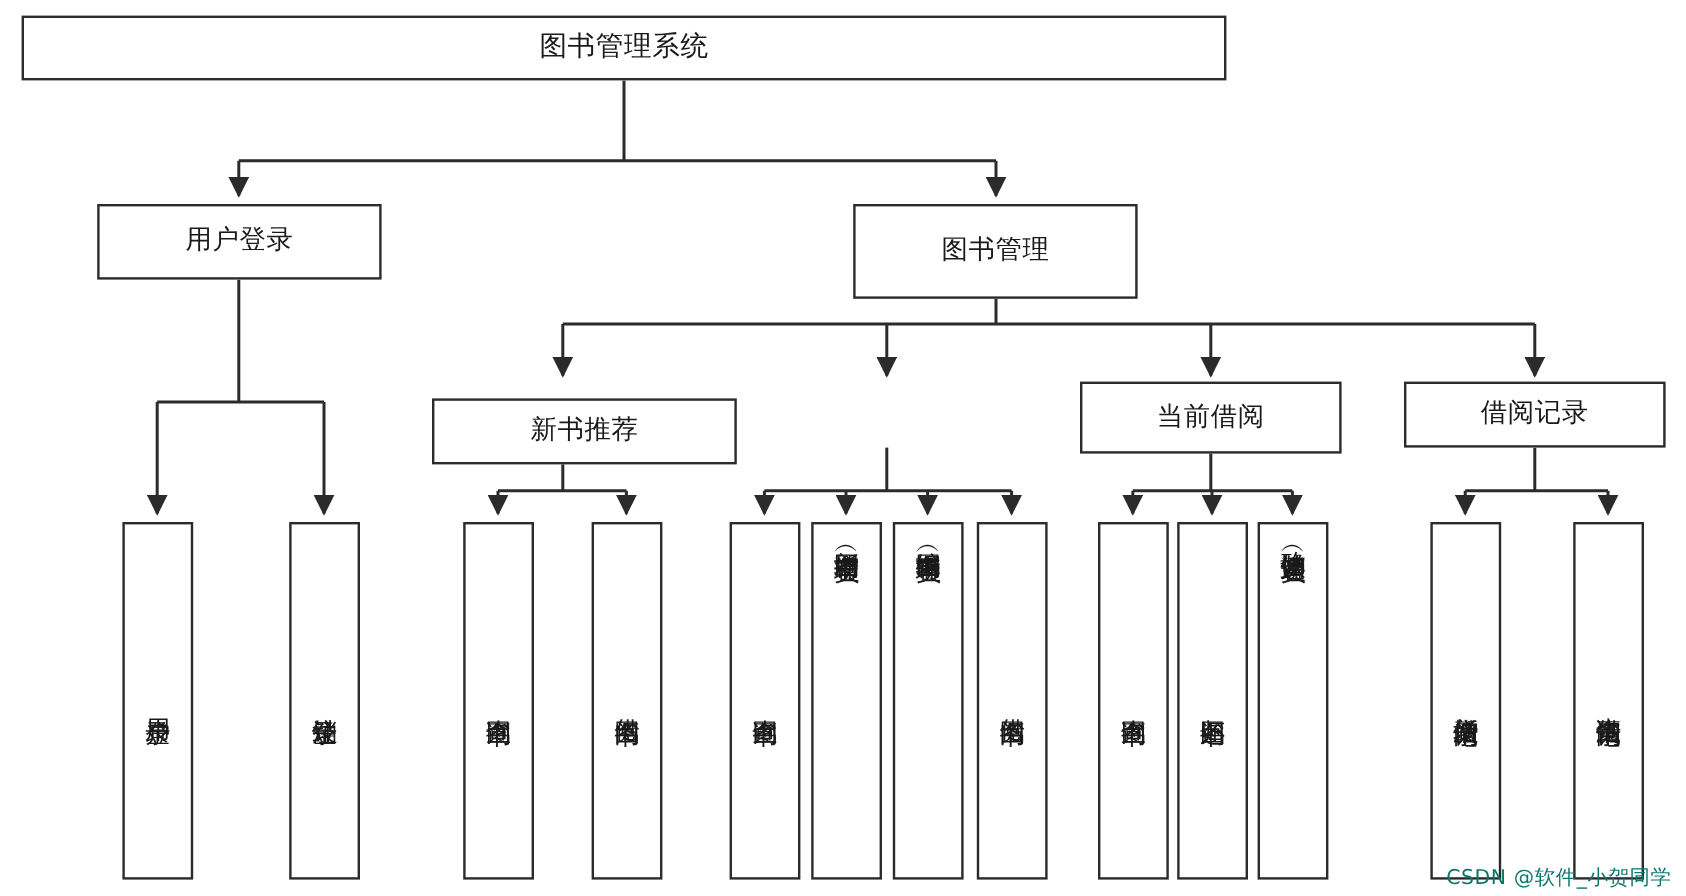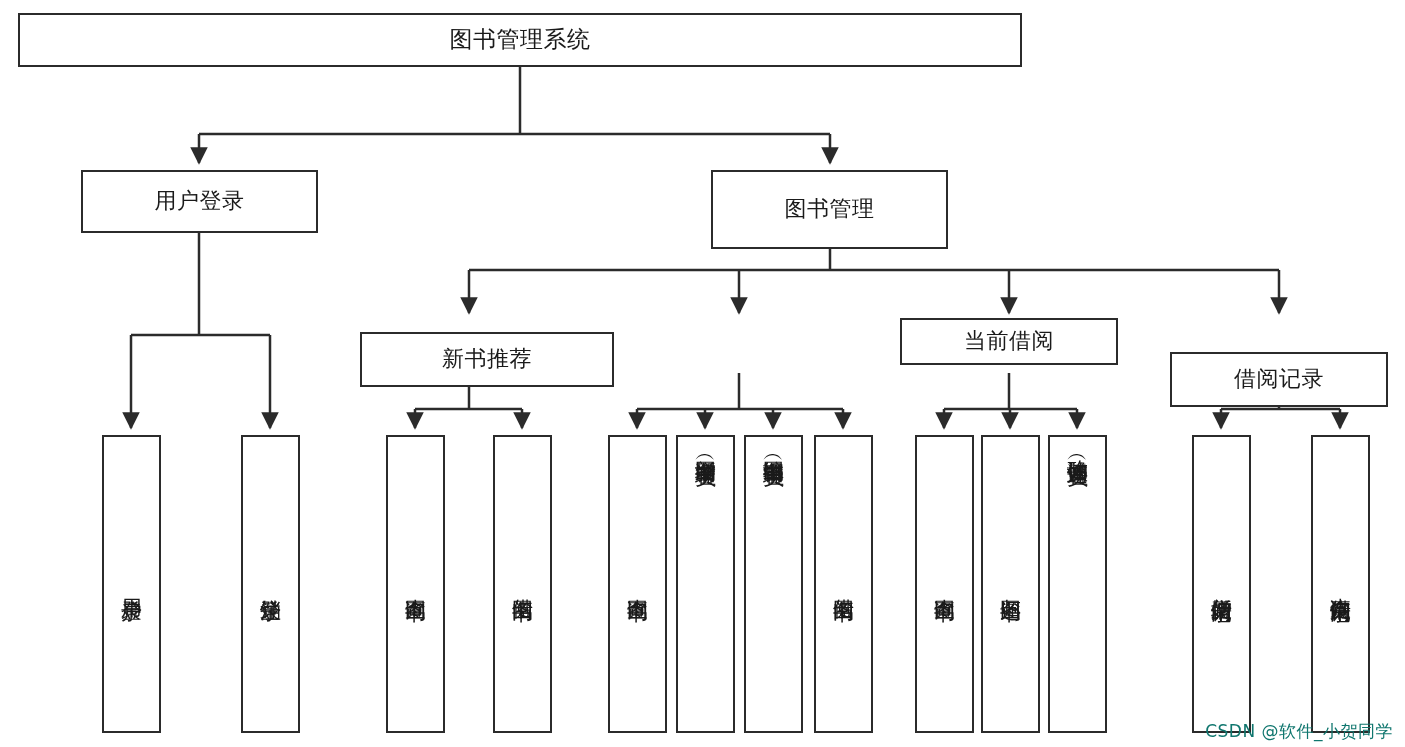--- a/index.html
+++ b/index.html
@@ -180,25 +180,25 @@
 
   <div class="node level2" style="left:711px; top:170px; width:237px; height:79px;">
     <span class="node-label">图书管理</span>
   </div>
 
   <div class="node level3" style="left:360px; top:332px; width:254px; height:55px;">
     <span class="node-label">新书推荐</span>
   </div>
 
 
-  <div class="node level3" style="left:900px; top:318px; width:218px; height:47px;">
+  <div class="node level3" style="left:900px; top:318px; width:218px; height:60px;">
     <span class="node-label">当前借阅</span>
   </div>
 
-  <div class="node level3" style="left:1170px; top:318px; width:218px; height:55px;margin-top:34px;">
+  <div class="node level3" style="left:1170px; top:318px; width:218px; height:55px;">
     <span class="node-label">借阅记录</span>
   </div>
 
   <div class="node leaf centered" style="left:102px; top:435px; width:59px; height:298px;">
     <span class="node-label">用户登录</span>
   </div>
 
   <div class="node leaf centered" style="left:241px; top:435px; width:59px; height:298px;">
     <span class="node-label">注销登录</span>
   </div>

